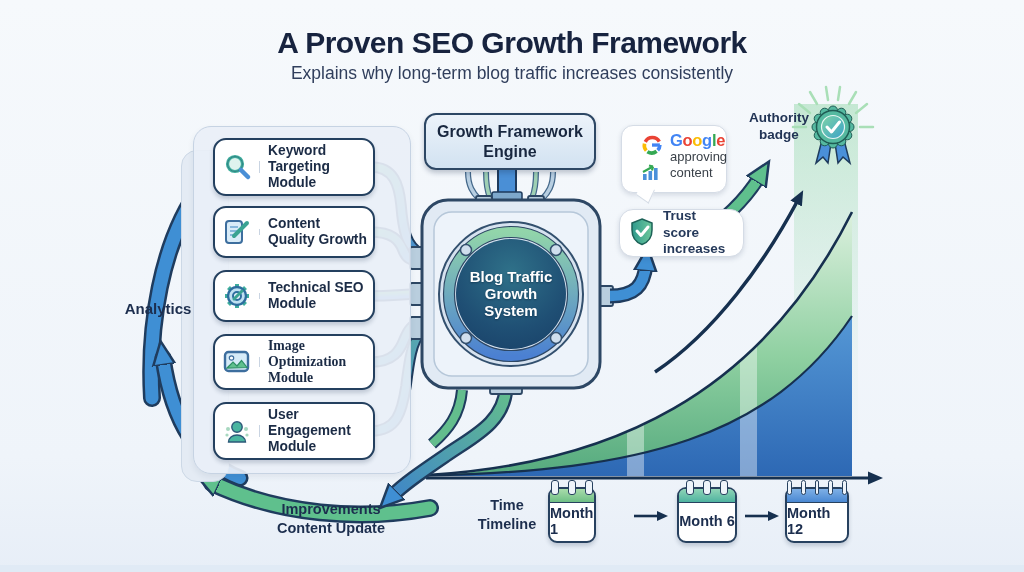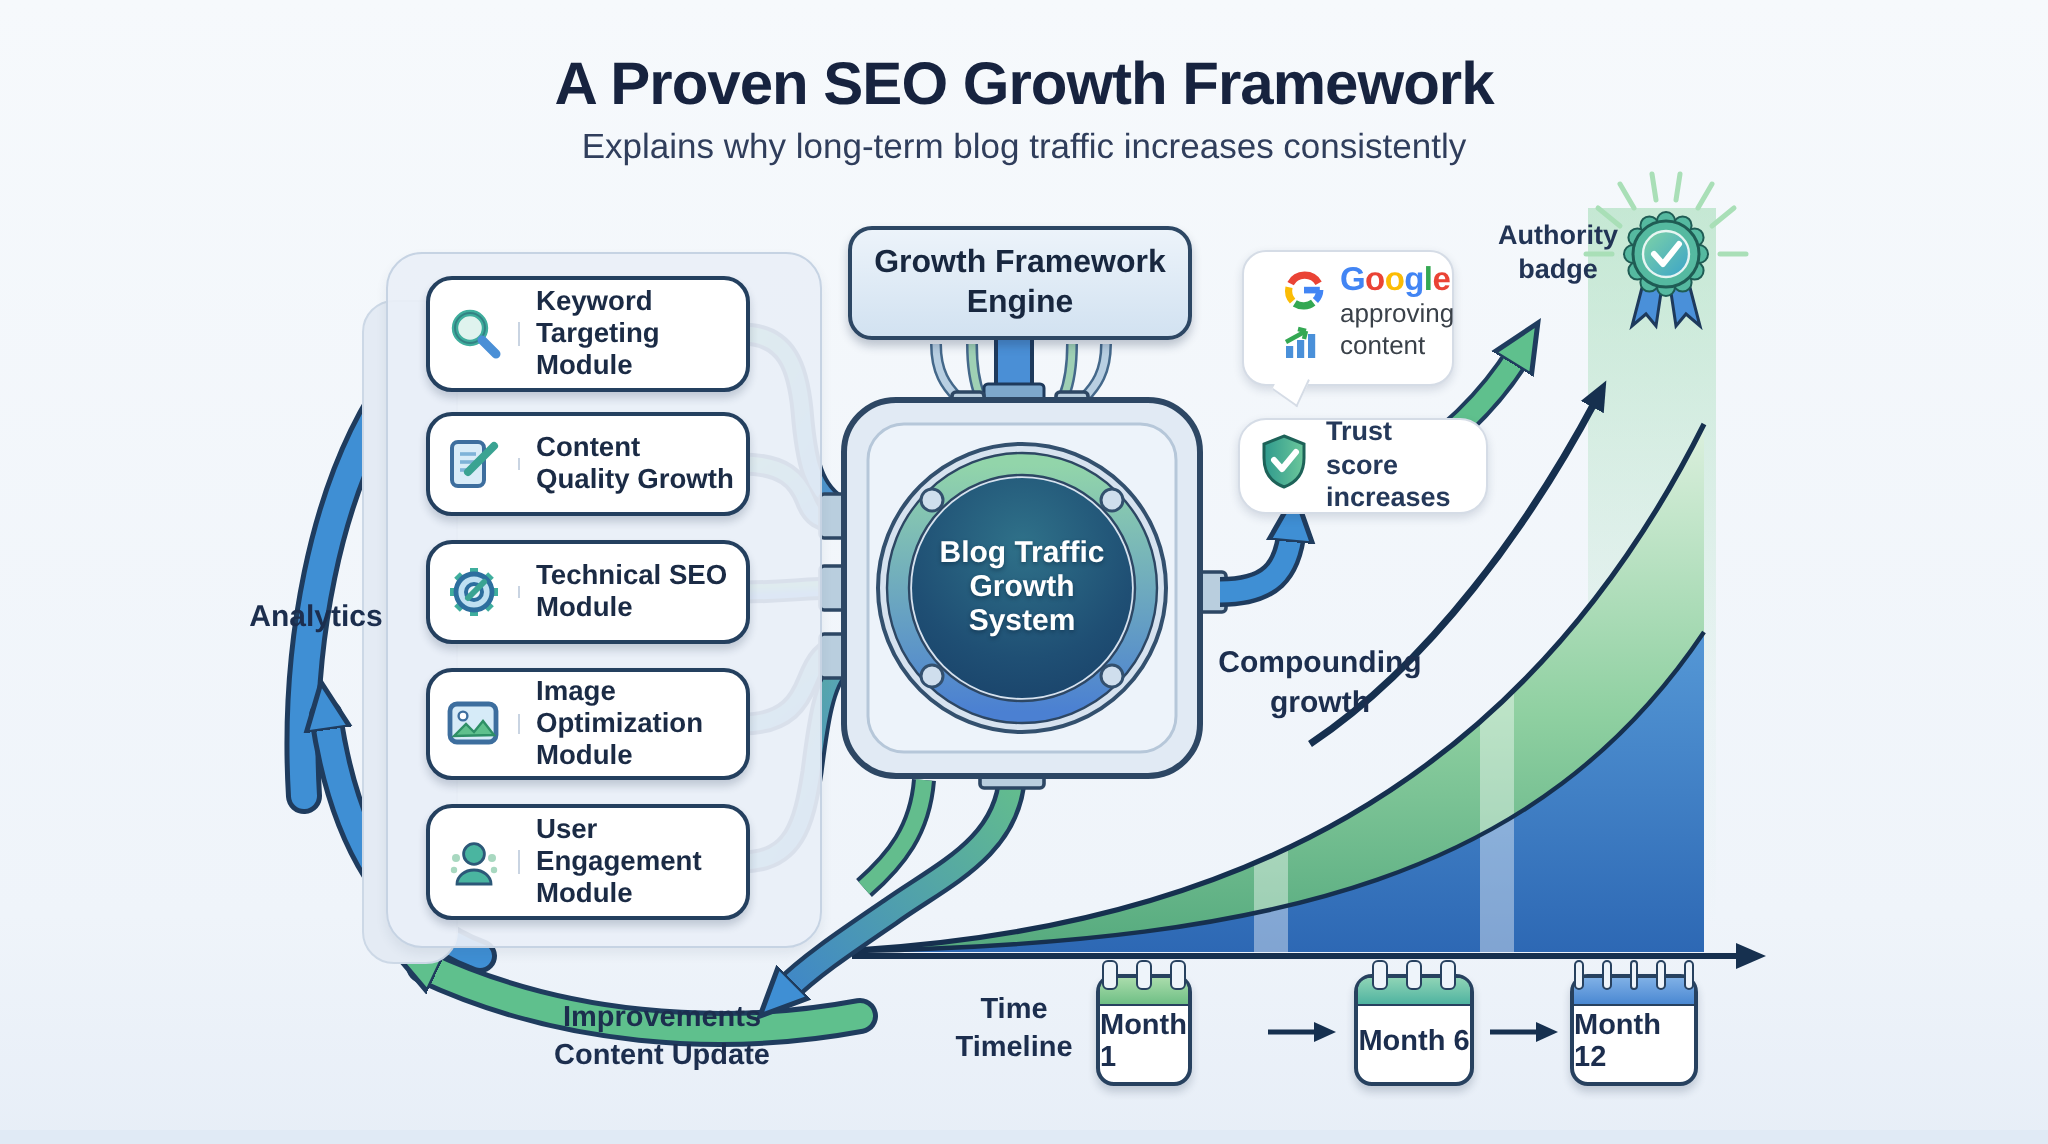--- a/index.html
+++ b/index.html
@@ -281,21 +281,21 @@
           </g>
           <circle cx="15" cy="15" r="9" fill="#bfe0f2" stroke="#2d6e9e" stroke-width="2.4"></circle>
           <circle cx="15" cy="15" r="4" fill="#eaf4fb" stroke="#2d6e9e" stroke-width="2"></circle>
           <line x1="12" y1="18" x2="20" y2="10" stroke="#3aa392" stroke-width="3" stroke-linecap="round"></line>
         </svg>
     </span>
     <span class="div"></span>
     <span class="lbl">Technical SEO Module</span>
   </div>
 
-  <div class="abs card" style="top:334px;height:56px;">
+  <div class="abs card" style="top:334px;height:56px;font-family:Liberation Serif, serif;">
     <span class="icn">
       <svg width="30" height="30" viewBox="0 0 30 30">
           <rect x="3" y="5" width="23" height="19" rx="3.5" fill="#d6ebf8" stroke="#3d6e9e" stroke-width="2.4"></rect>
           <circle cx="9.5" cy="11" r="2.2" fill="#ffffff" stroke="#3d6e9e" stroke-width="1.2"></circle>
           <path d="M5,21 l6,-6 4,4 4.5,-5.5 5.5,7 z" fill="#5fc08d" stroke="#2e8f66" stroke-width="1.2"></path>
         </svg>
     </span>
     <span class="div"></span>
     <span class="lbl">Image Optimization Module</span>
   </div>
@@ -364,24 +364,20 @@
       <div>Trust score</div>
       <div>increases</div>
     </span>
   </div>
 
   <div class="abs auth-label">
     <div>Authority</div>
     <div>badge</div>
   </div>
 
-  <div class="abs side-label comp-label">
-    <div>Compounding</div>
-    <div>growth</div>
-  </div>
 
   <div class="abs side-label impr-label">
     <div>Improvements</div>
     <div>Content Update</div>
   </div>
 
   <div class="abs side-label time-label">
     <div>Time</div>
     <div>Timeline</div>
   </div>

